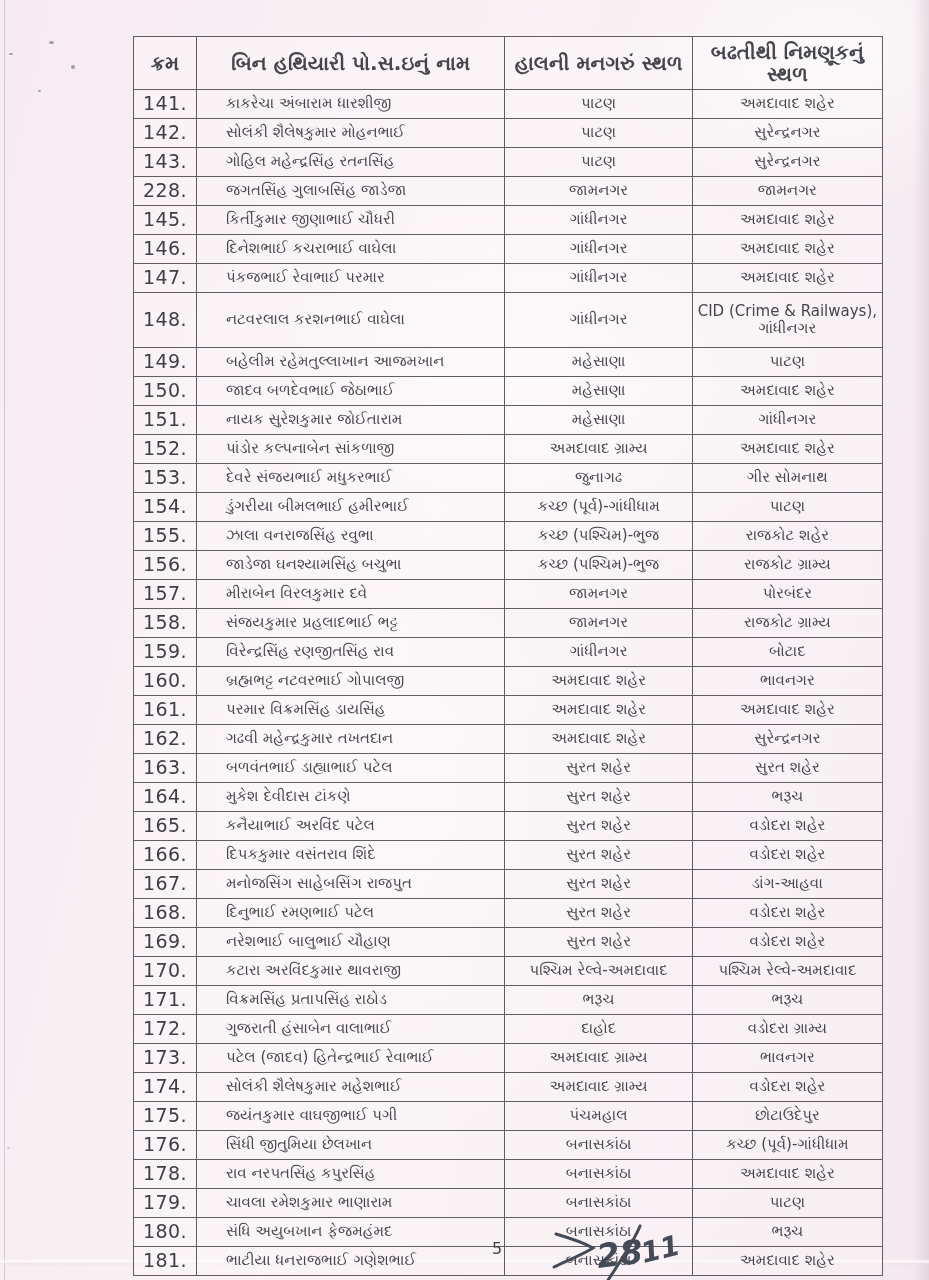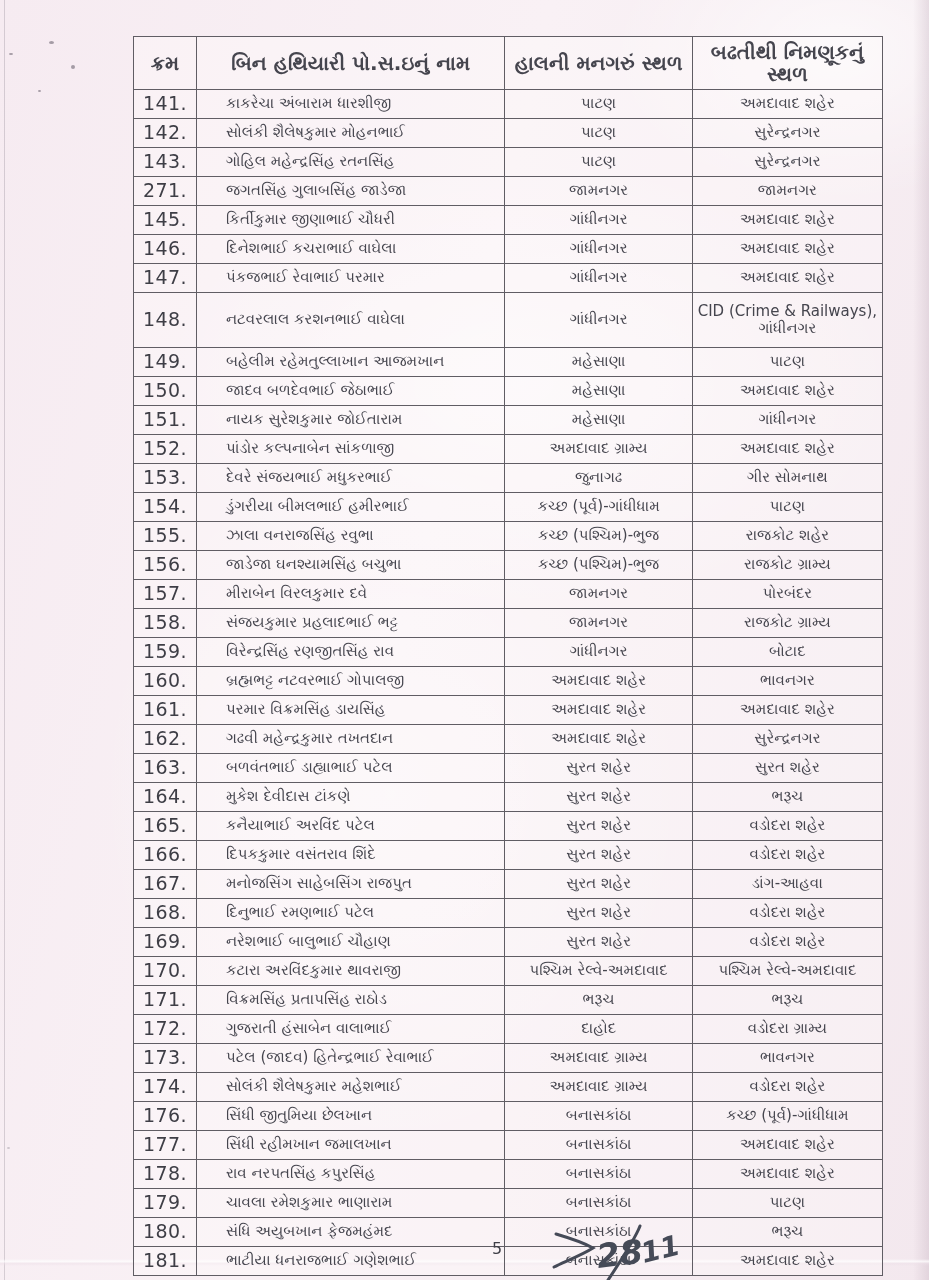--- a/index.html
+++ b/index.html
@@ -87,21 +87,21 @@
         <td class="cell-current">પાટણ</td>
         <td class="cell-new">સુરેન્દ્રનગર</td>
       </tr>
       <tr>
         <td class="cell-serial">143.</td>
         <td class="cell-name">ગોહિલ મહેન્દ્રસિંહ રતનસિંહ</td>
         <td class="cell-current">પાટણ</td>
         <td class="cell-new">સુરેન્દ્રનગર</td>
       </tr>
       <tr>
-        <td class="cell-serial">271.</td>
+        <td class="cell-serial">228.</td>
         <td class="cell-name">જગતસિંહ ગુલાબસિંહ જાડેજા</td>
         <td class="cell-current">જામનગર</td>
         <td class="cell-new">જામનગર</td>
       </tr>
       <tr>
         <td class="cell-serial">145.</td>
         <td class="cell-name">કિર્તીકુમાર જીણાભાઈ ચૌધરી</td>
         <td class="cell-current">ગાંધીનગર</td>
         <td class="cell-new">અમદાવાદ શહેર</td>
       </tr>
@@ -273,30 +273,30 @@
         <td class="cell-current">અમદાવાદ ગ્રામ્ય</td>
         <td class="cell-new">ભાવનગર</td>
       </tr>
       <tr>
         <td class="cell-serial">174.</td>
         <td class="cell-name">સોલંકી શૈલેષકુમાર મહેશભાઈ</td>
         <td class="cell-current">અમદાવાદ ગ્રામ્ય</td>
         <td class="cell-new">વડોદરા શહેર</td>
       </tr>
       <tr>
+        <td class="cell-serial">175.</td>
+        <td class="cell-name">જયંતકુમાર વાઘજીભાઈ પગી</td>
+        <td class="cell-current">પંચમહાલ</td>
+        <td class="cell-new">છોટાઉદેપુર</td>
+      </tr>
+      <tr>
         <td class="cell-serial">176.</td>
         <td class="cell-name">સિંધી જીતુમિયા છેલખાન</td>
         <td class="cell-current">બનાસકાંઠા</td>
         <td class="cell-new">કચ્છ (પૂર્વ)-ગાંધીધામ</td>
-      </tr>
-      <tr>
-        <td class="cell-serial">177.</td>
-        <td class="cell-name">સિંધી રહીમખાન જમાલખાન</td>
-        <td class="cell-current">બનાસકાંઠા</td>
-        <td class="cell-new">અમદાવાદ શહેર</td>
       </tr>
       <tr>
         <td class="cell-serial">178.</td>
         <td class="cell-name">રાવ નરપતસિંહ કપુરસિંહ</td>
         <td class="cell-current">બનાસકાંઠા</td>
         <td class="cell-new">અમદાવાદ શહેર</td>
       </tr>
       <tr>
         <td class="cell-serial">179.</td>
         <td class="cell-name">ચાવલા રમેશકુમાર ભાણારામ</td>

